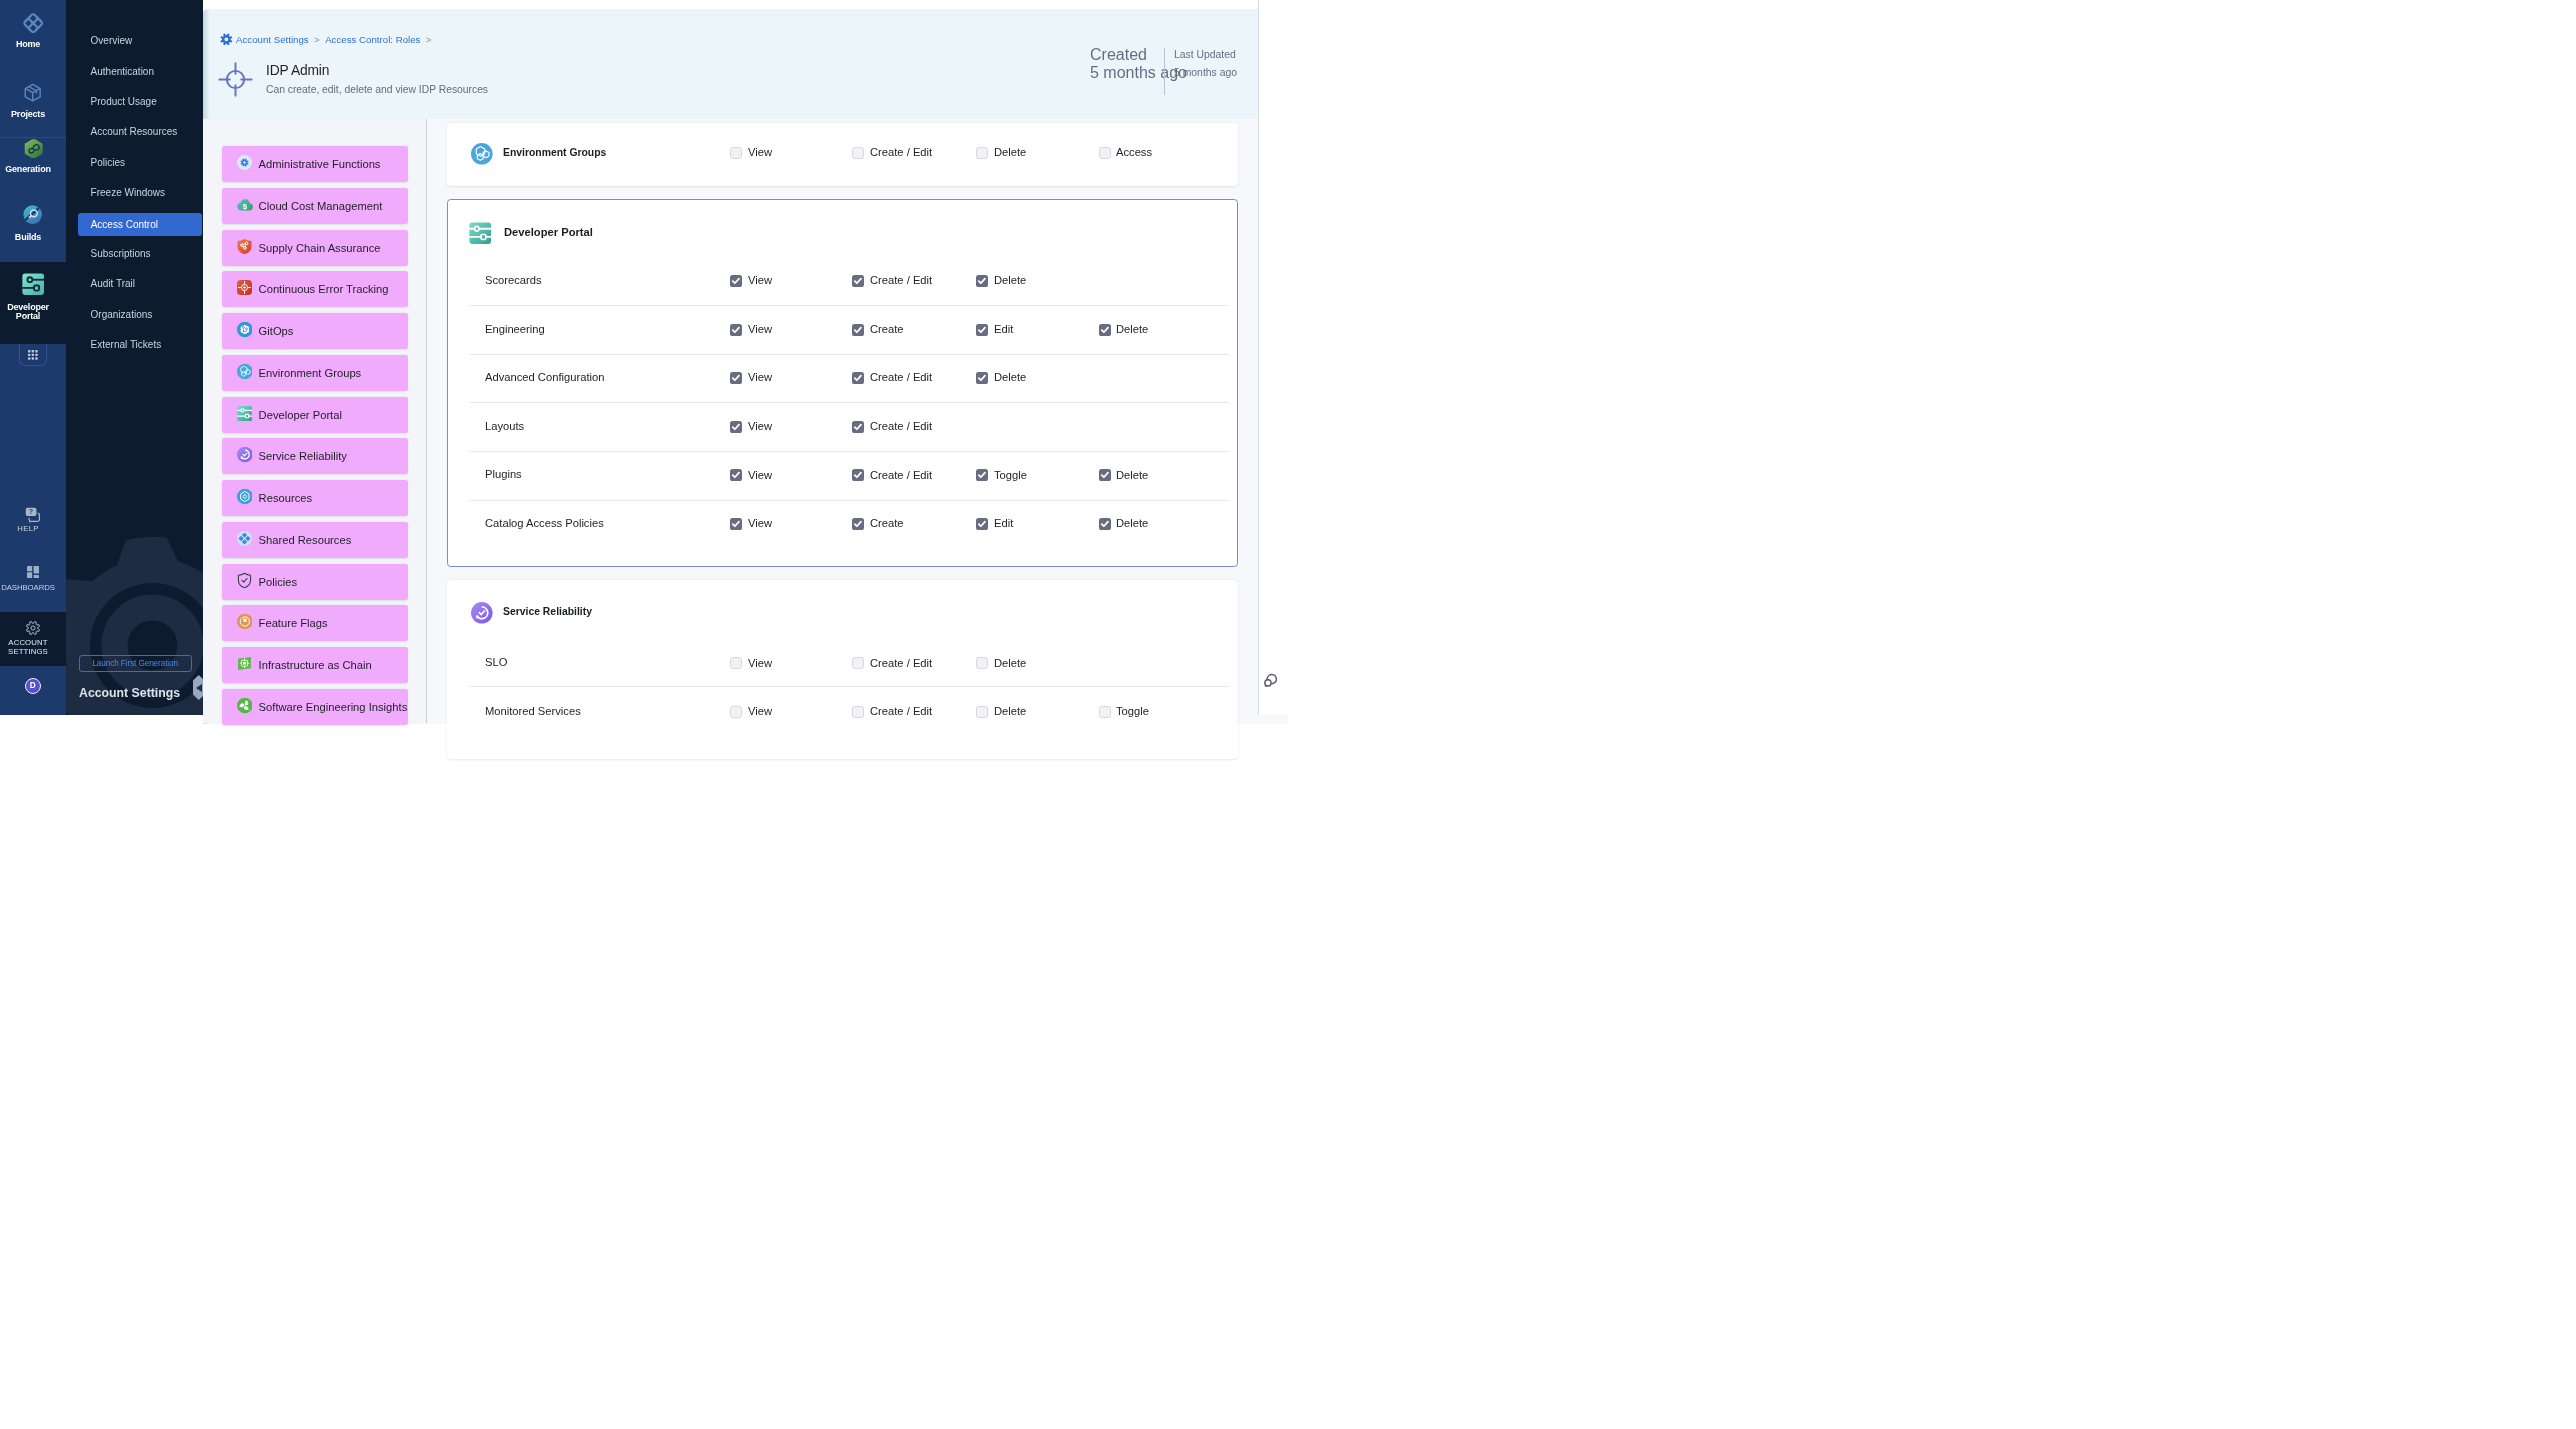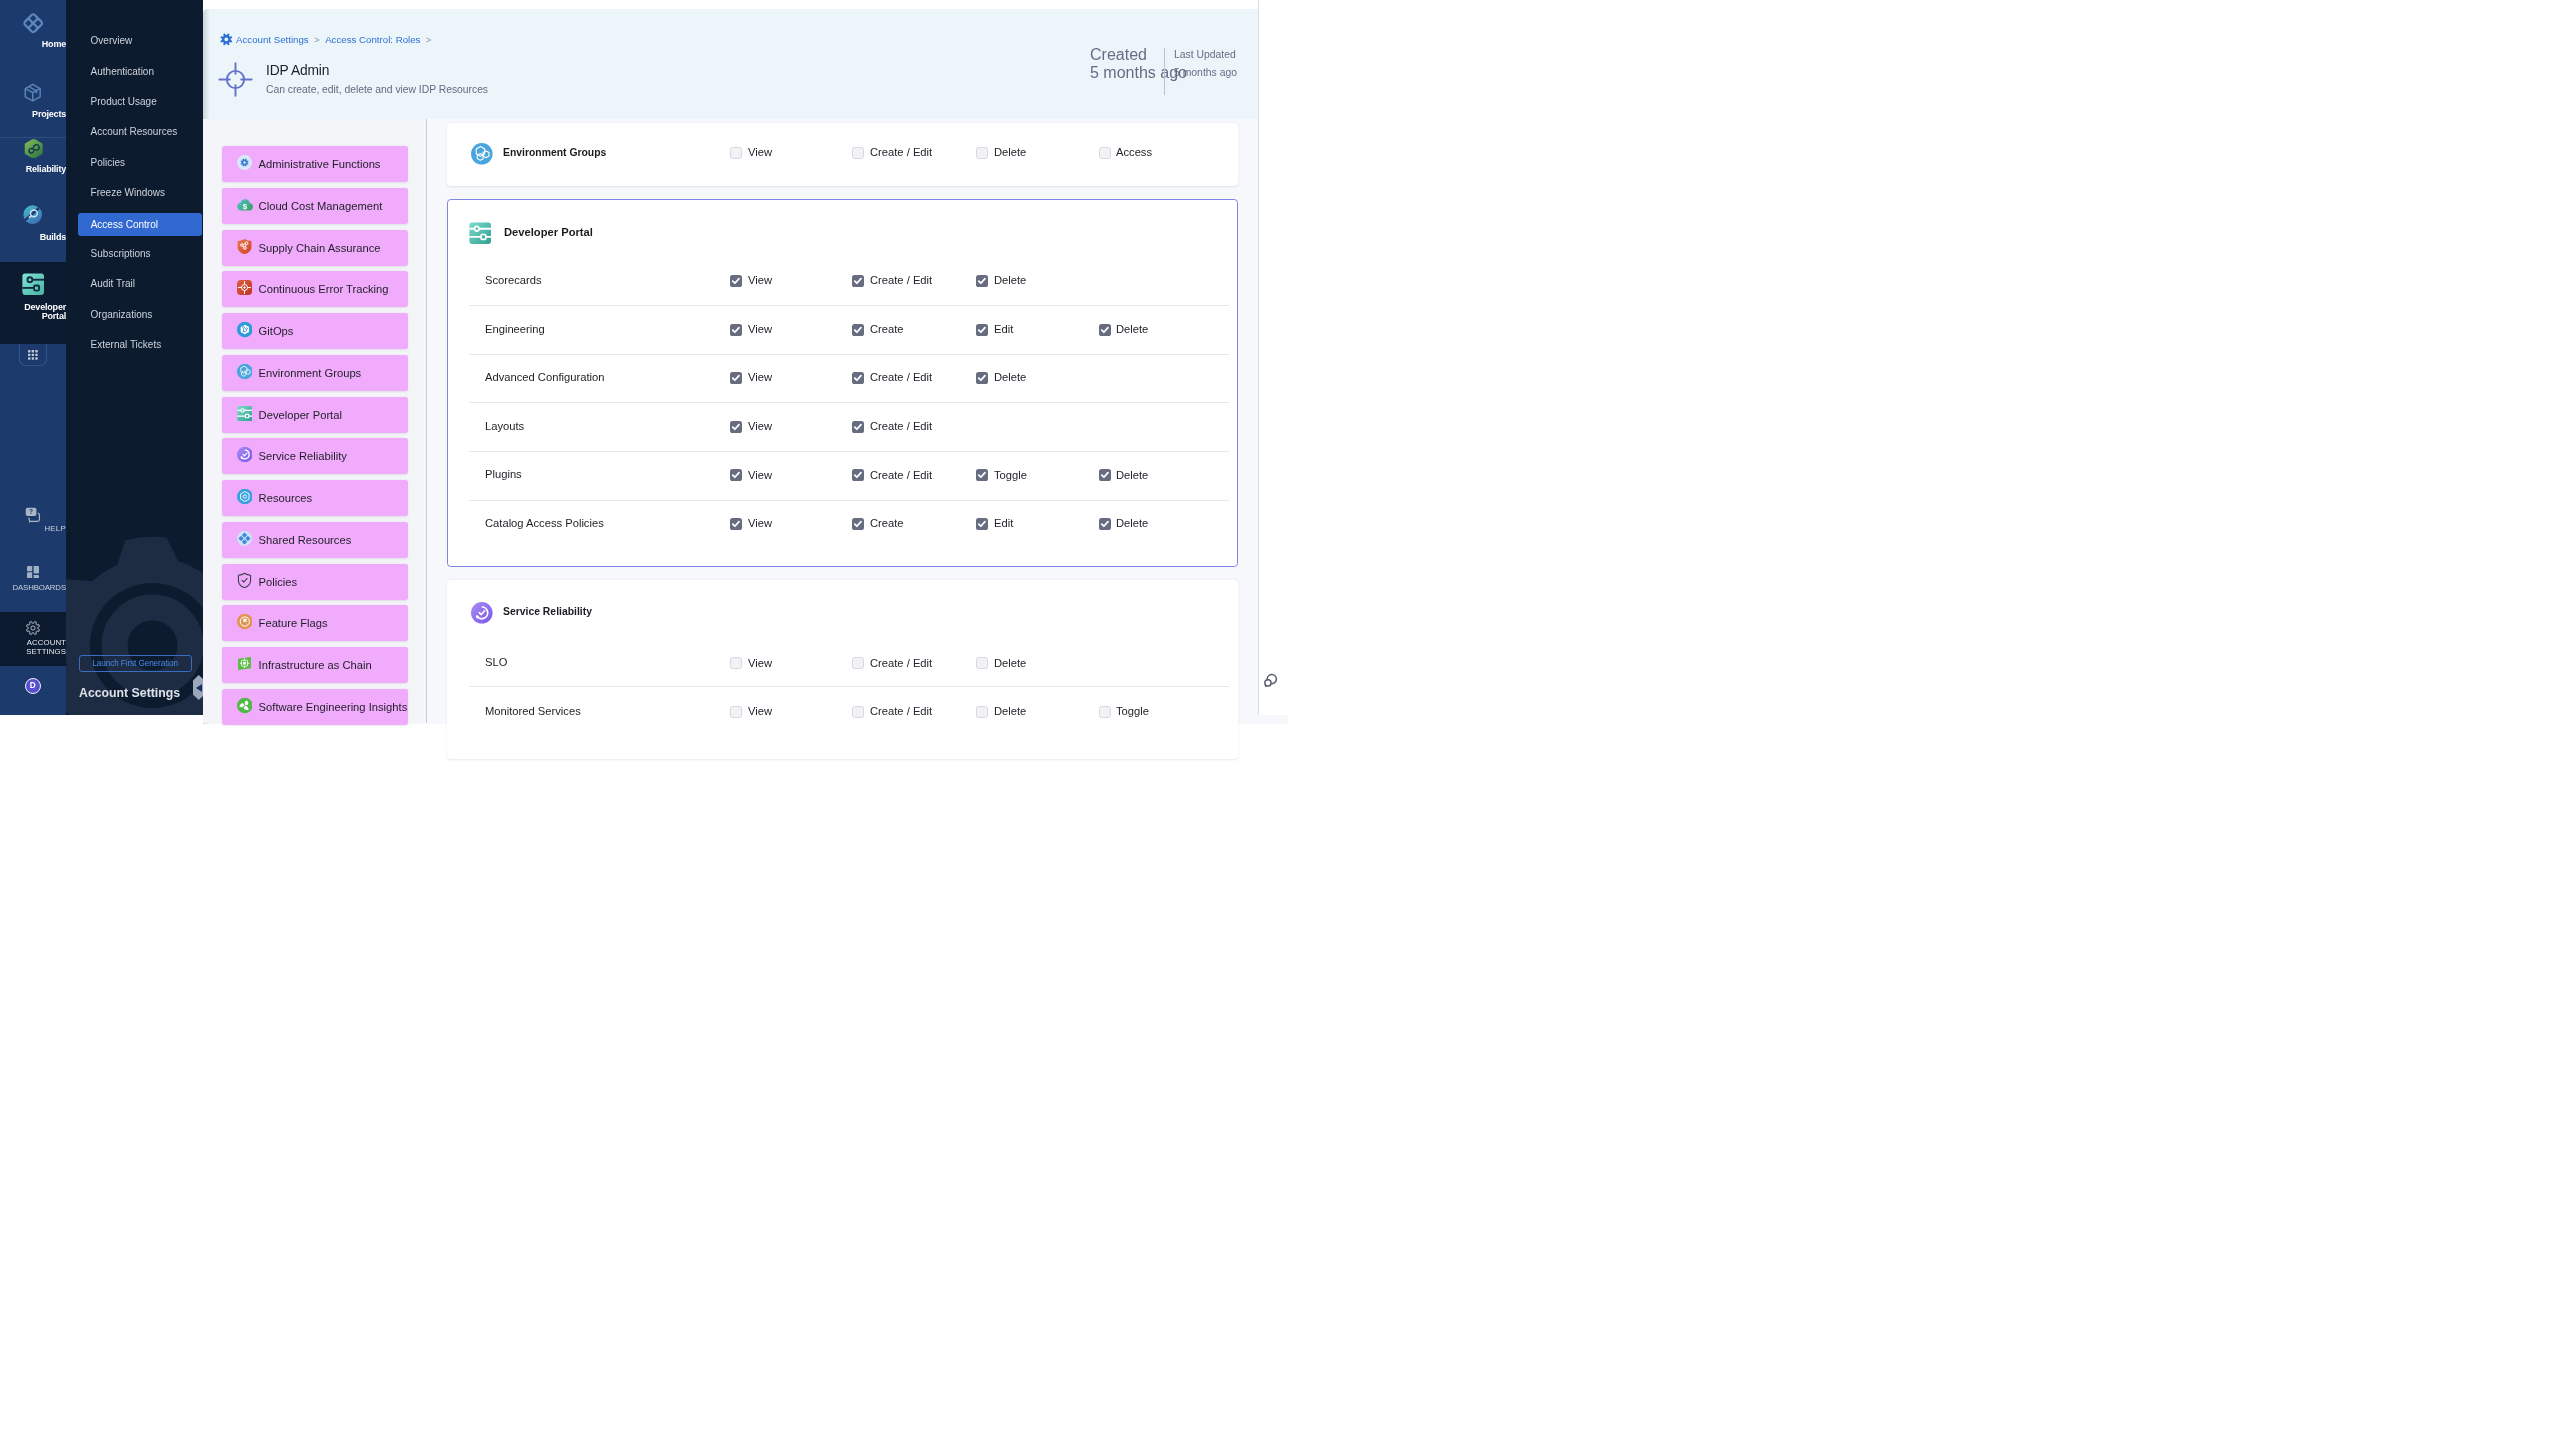--- a/index.html
+++ b/index.html
@@ -1,21 +1,21 @@
 <!DOCTYPE html>
 <html style="font-size:12px"><head>
 <meta charset="utf-8">
 <style>
 *{margin:0;padding:0;box-sizing:border-box}
 html,body{width:1288px;height:715px;overflow:hidden;background:#fff;font-family:"Liberation Sans",sans-serif;}
 .abs{position:absolute}
 
 #rail{position:absolute;left:0;top:0;width:66px;height:715px;background:#1d3a6c;z-index:5}
 #rail .sect-dark{position:absolute;left:0;width:66px;background:#0d1b31}
-.raillbl{position:absolute;left:0;width:66px;text-align:right;color:#fff;font-size:9px;font-weight:600;letter-spacing:-0.2px;line-height:9.3px}
+.raillbl{position:absolute;left:0;width:56px;text-align:center;color:#fff;font-size:9px;font-weight:600;letter-spacing:-0.2px;line-height:9.3px}
 
 #nav2{position:absolute;left:66px;top:0;width:137px;height:715px;background:#0d1b2f;z-index:4;overflow:hidden}
 .n2item{position:absolute;left:24.6px;width:112px;color:#ccd3dc;font-size:10px;line-height:12.7px}
 #acitem{position:absolute;left:12px;top:213px;width:124px;height:23px;background:#3169d1;border-radius:3px;color:#fff;font-size:10px;line-height:23px;text-indent:12.7px}
 
 #content{position:absolute;left:203px;top:9px;width:1085px;height:715px;background:#f7f8fb;border-top-left-radius:4.5px;z-index:3}
 #lshadow{position:absolute;left:0;top:0;bottom:0;width:6.7px;background:linear-gradient(90deg,rgba(20,32,54,.16),rgba(20,32,54,0));border-top-left-radius:4.5px}
 #header{position:absolute;left:0;top:0;width:1059px;height:110px;background:#ecf6fa;border-top-left-radius:4.5px}
 #whitestrip{position:absolute;left:1258px;top:0;width:30px;height:715px;background:#fff;border-left:0.7px solid #d9dbe6;z-index:6}
 .bc{font-size:9.7px;color:#2e6fd6}
@@ -65,21 +65,21 @@
   <svg class="abs" style="left:23.5px;top:139px" width="19.4" height="19.4" viewBox="0 0 26 26">
     <defs>
         <linearGradient id="ghex" x1="0.1" y1="0" x2="0.9" y2="1">
           <stop offset="0" stop-color="#7cb958"></stop>
           <stop offset="1" stop-color="#31773f"></stop>
         </linearGradient>
       </defs>
     <path d="M11.5 1.2 L14.5 1.2 L24 6.8 L24 19.2 L14.5 24.8 L11.5 24.8 L2 19.2 L2 6.8 Z" fill="url(#ghex)" stroke="url(#ghex)" stroke-width="2" stroke-linejoin="round"></path>
     <path d="M12.9 11.1 C14.2 9.6 15.3 8.8 16.8 8.8 C19 8.8 20.6 10.3 20.6 12.4 C20.6 14.6 19 16.2 16.9 16.2 C15.4 16.2 14.3 15.4 13.1 13.9 C11.8 12.4 10.7 11.6 9.2 11.6 C7.4 11.6 6 12.9 6 14.6 C6 16.3 7.4 17.6 9.2 17.6 C10.4 17.6 11.4 17 12.3 15.9" fill="none" stroke="#14304f" stroke-width="1.8" stroke-linecap="round" transform="rotate(-18 13 13)"></path>
   </svg>
-  <div class="raillbl" style="top:165px">Reliability</div>
+  <div class="raillbl" style="top:165px">Generation</div>
 
   <svg class="abs" style="left:23px;top:205px" width="19.4" height="19.4" viewBox="0 0 26 26">
     <defs>
         <linearGradient id="gbld" x1="0.2" y1="0" x2="0.85" y2="1">
           <stop offset="0" stop-color="#47b8c8"></stop>
           <stop offset="1" stop-color="#3a6ab2"></stop>
         </linearGradient>
       </defs>
     <circle cx="13" cy="13" r="12.5" fill="url(#gbld)"></circle>
     <path d="M2.5 20.5 L21.5 4" stroke="#1d3a6c" stroke-width="3.2"></path>

